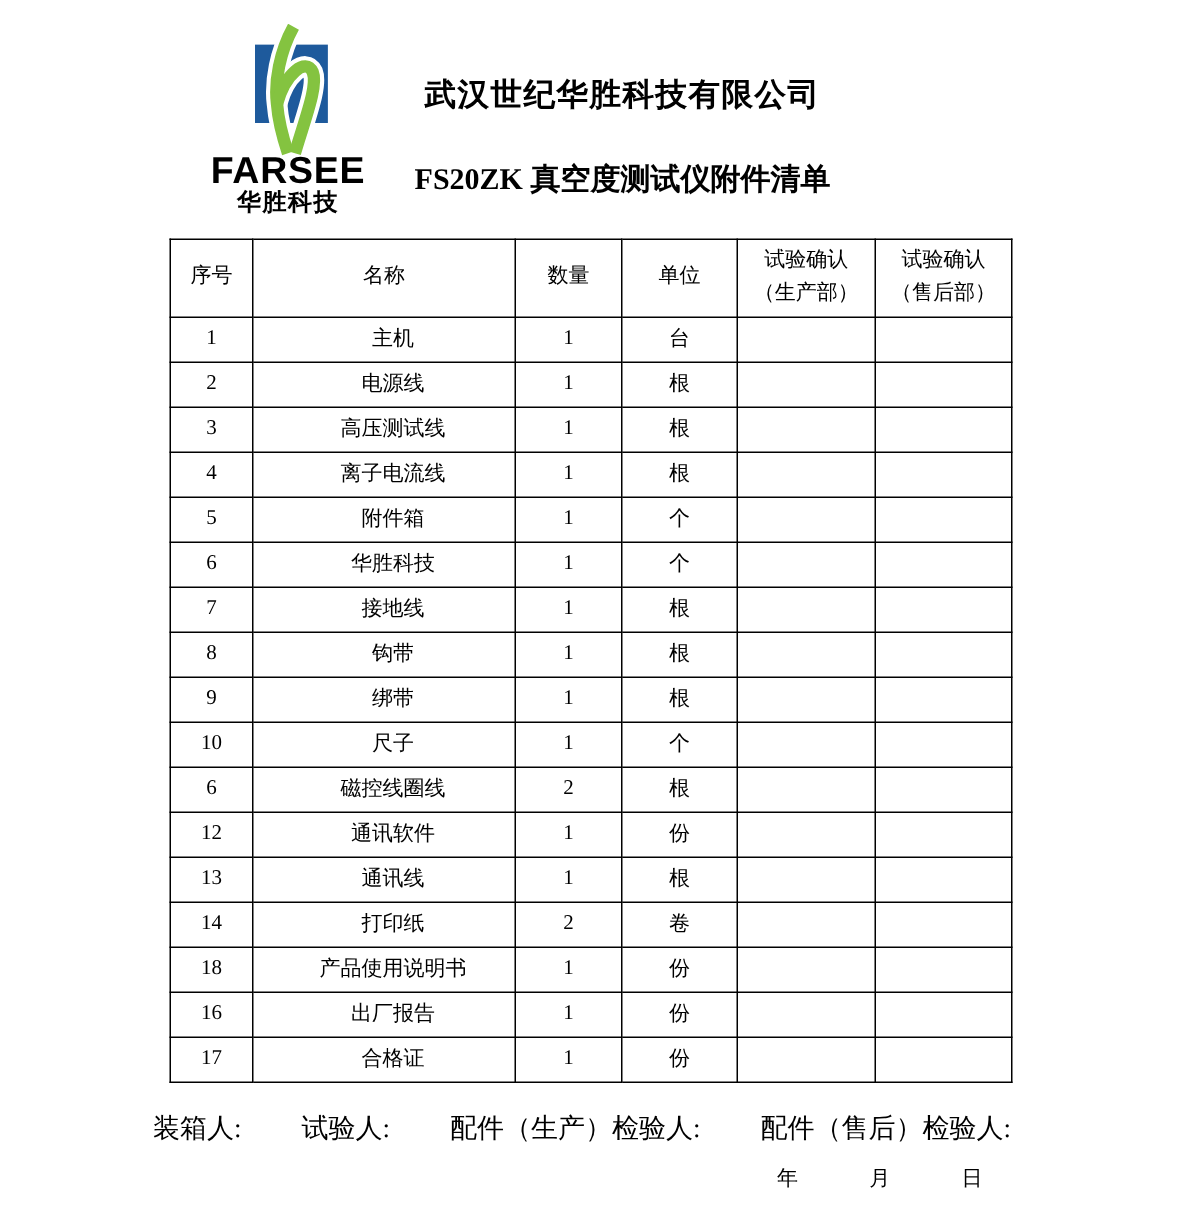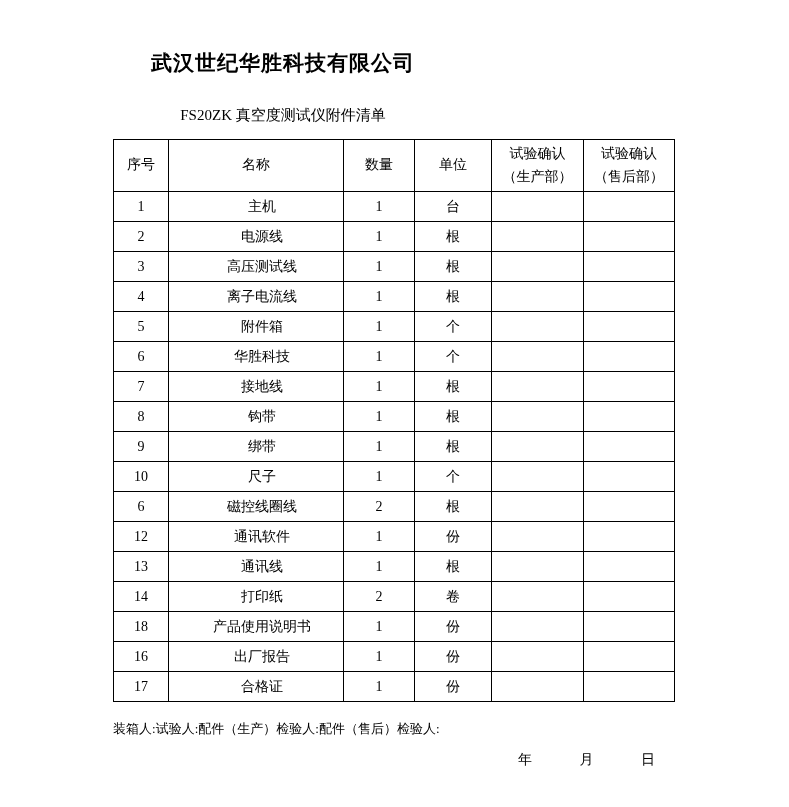--- a/index.html
+++ b/index.html
@@ -27,21 +27,21 @@
     letter-spacing: 1px;
   }
   .titles { width: 306px; padding-left: 8px; text-align: center; }
   .company-title {
     font-family: "Liberation Sans", sans-serif;
     font-weight: bold; font-size: 21px; letter-spacing: 1px;
     margin-top: 33px; white-space: nowrap;
   }
   .doc-title {
     font-family: "Liberation Serif", serif;
-    font-weight: normal; font-size: 15px;
+    font-weight: bold; font-size: 20px;
     margin-top: 29px; white-space: nowrap;
   }
 
   
   table.acc {
     border-collapse: collapse; table-layout: fixed;
     margin: 14px 0 18px 113px;
     font-size: 14px;
   }
   table.acc th, table.acc td {
@@ -50,33 +50,44 @@
     vertical-align: middle;
     overflow: hidden;
   }
   table.acc th { height: 52px; text-align: center; line-height: 1.6; }
   table.acc td { height: 30px; text-align: center; }
   td.col-name { text-align: left; padding-left: 12px; }
 
   
   .sig-row {
     width: 561px; margin: 18px 0 0 113px;
-    display: flex; justify-content: flex-start;
-    font-size: 13px; white-space: nowrap;
+    display: flex; justify-content: flex-end;
+    font-size: 18px; white-space: nowrap; gap: 40px;
   }
   .date-row { margin: 13px 0 0 518px; font-size: 14px; }
   .date-row span { display: inline-block; margin-right: 44px; }
   .date-row span:last-child { margin-right: 0; }
 </style>
 </head>
 <body>
 
 <div class="page">
 
   <div class="header">
+    <div class="logo-block">
+      <svg class="logo-mark" width="90" height="88" viewBox="0 0 90 96">
+        <rect x="21" y="15" width="53" height="57" fill="#1E5A9C"></rect>
+        <path d="M49 2 C39 20 35 42 37 58 C38 71 41 82 45 94" fill="none" stroke="#ffffff" stroke-width="15"></path>
+        <path d="M37 58 C43 36 58 24 63 35 C67 45 57 70 50 94" fill="none" stroke="#ffffff" stroke-width="15"></path>
+        <path d="M49 2 C39 20 35 42 37 58 C38 71 41 82 45 94" fill="none" stroke-width="9" stroke="#84C340"></path>
+        <path d="M37 58 C43 36 58 24 63 35 C67 45 57 70 50 94" fill="none" stroke-width="9" stroke="#84C340"></path>
+      </svg>
+      <div class="brand">FARSEE</div>
+      <div class="brand-cn">华胜科技</div>
+    </div>
     <div class="titles">
       <div class="company-title">武汉世纪华胜科技有限公司</div>
       <div class="doc-title">FS20ZK 真空度测试仪附件清单</div>
     </div>
   </div>
 
   <table class="acc">
     <colgroup>
       <col style="width:55px">
         <col style="width:175px">

